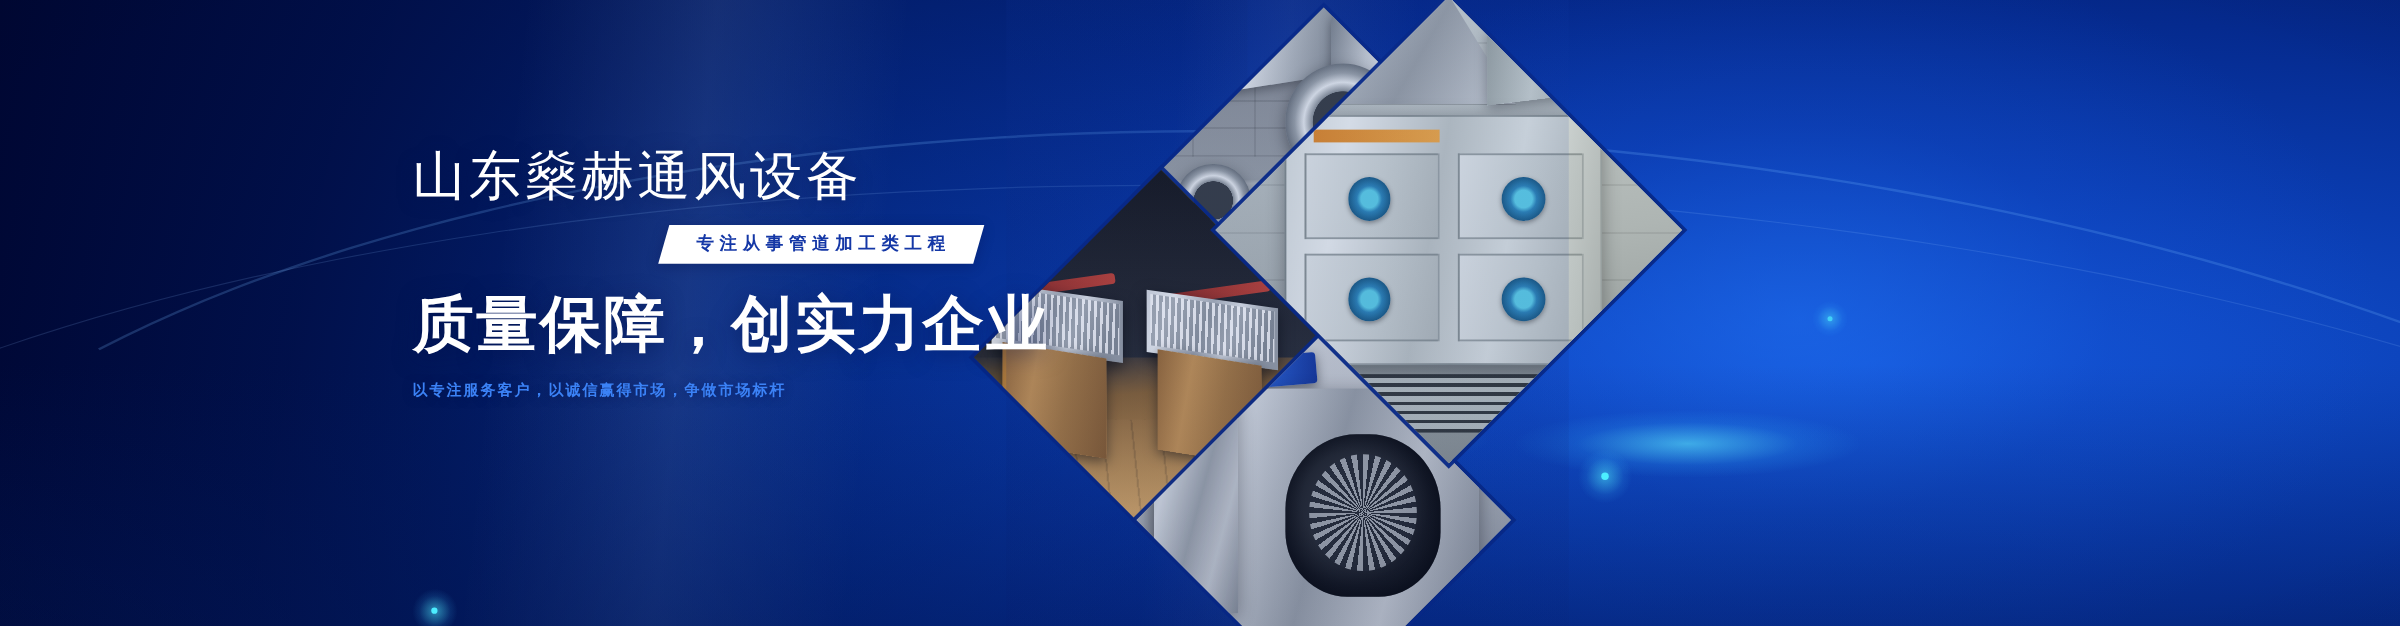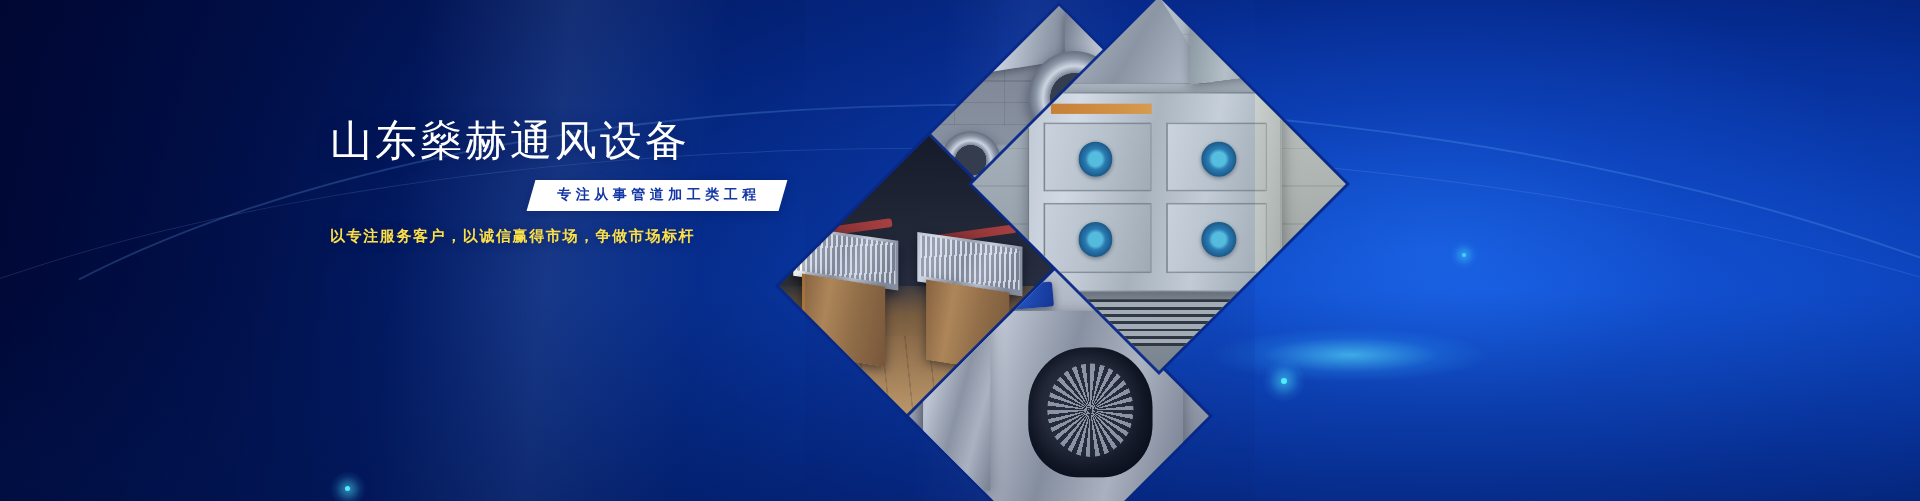--- a/index.html
+++ b/index.html
@@ -129,23 +129,23 @@
     font-size:49px;
     line-height:1.12;
     font-weight:700;
     color:#ffffff;
     letter-spacing:2px;
     text-shadow:0 3px 18px rgba(0,18,76,.55);
     white-space:nowrap;
   }
   .tagline{
     margin-top:16px;
-    font-size:15px;
+    font-size:12px;
     font-weight:700;
-    color:#fde047;
+    color:#3b82f6;
     letter-spacing:1.6px;
     text-shadow:0 1px 8px rgba(0,18,76,.5);
     white-space:nowrap;
   }
 
   
   .collage{
     position:absolute;
     left:805px; top:-8px;
     width:450px; height:520px;
@@ -415,17 +415,18 @@
   <div class="copy">
 
     <div class="brand">山东燊赫通风设备</div>
 
     <div class="ribbon-row">
       <div class="ribbon">
         <span>专注从事管道加工类工程</span>
       </div>
     </div>
 
+    <div class="headline">质量保障，创实力企业</div>
 
     <div class="tagline">以专注服务客户，以诚信赢得市场，争做市场标杆</div>
   </div>
 
 </div>
 
 </body></html>

